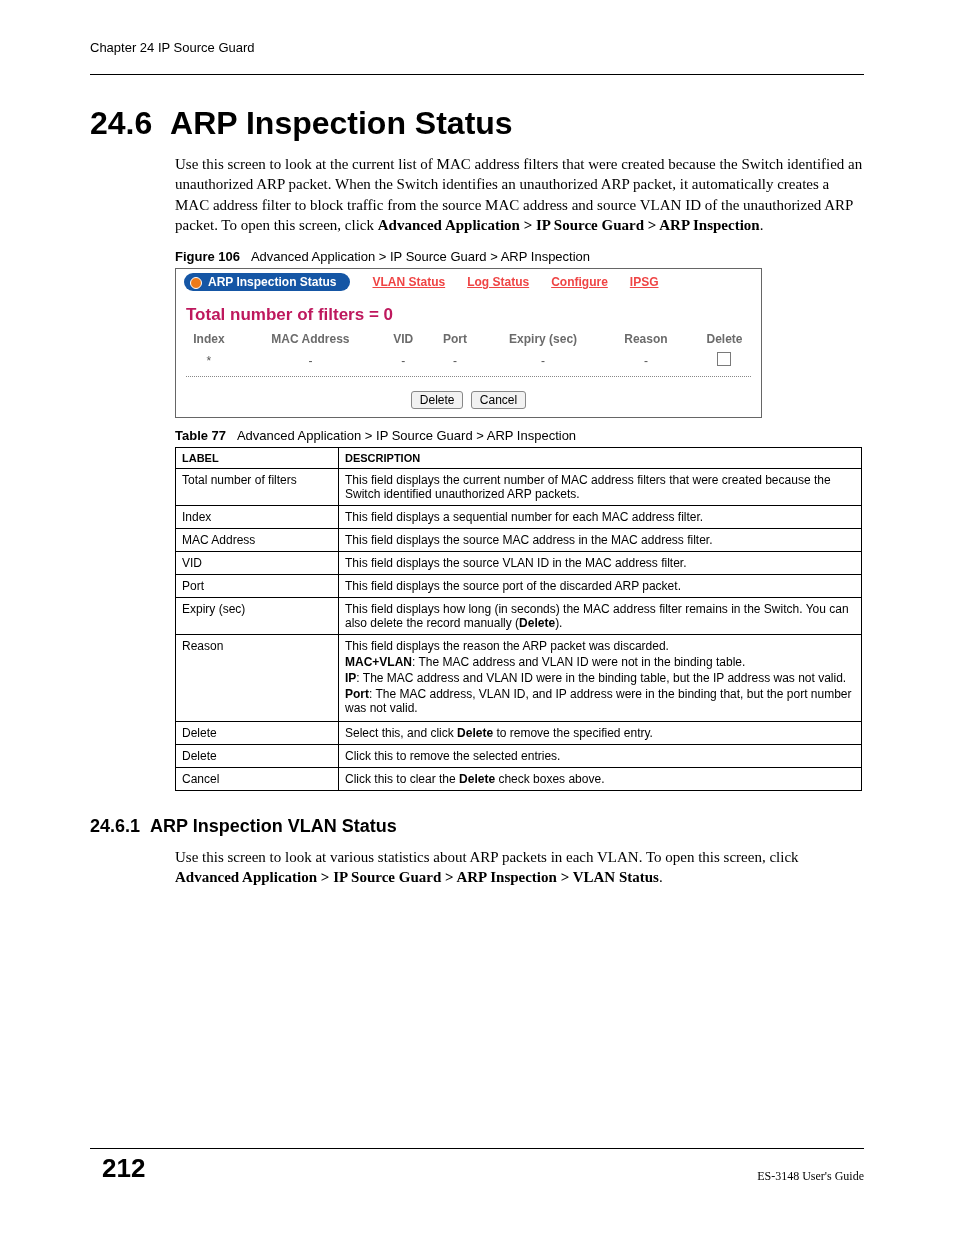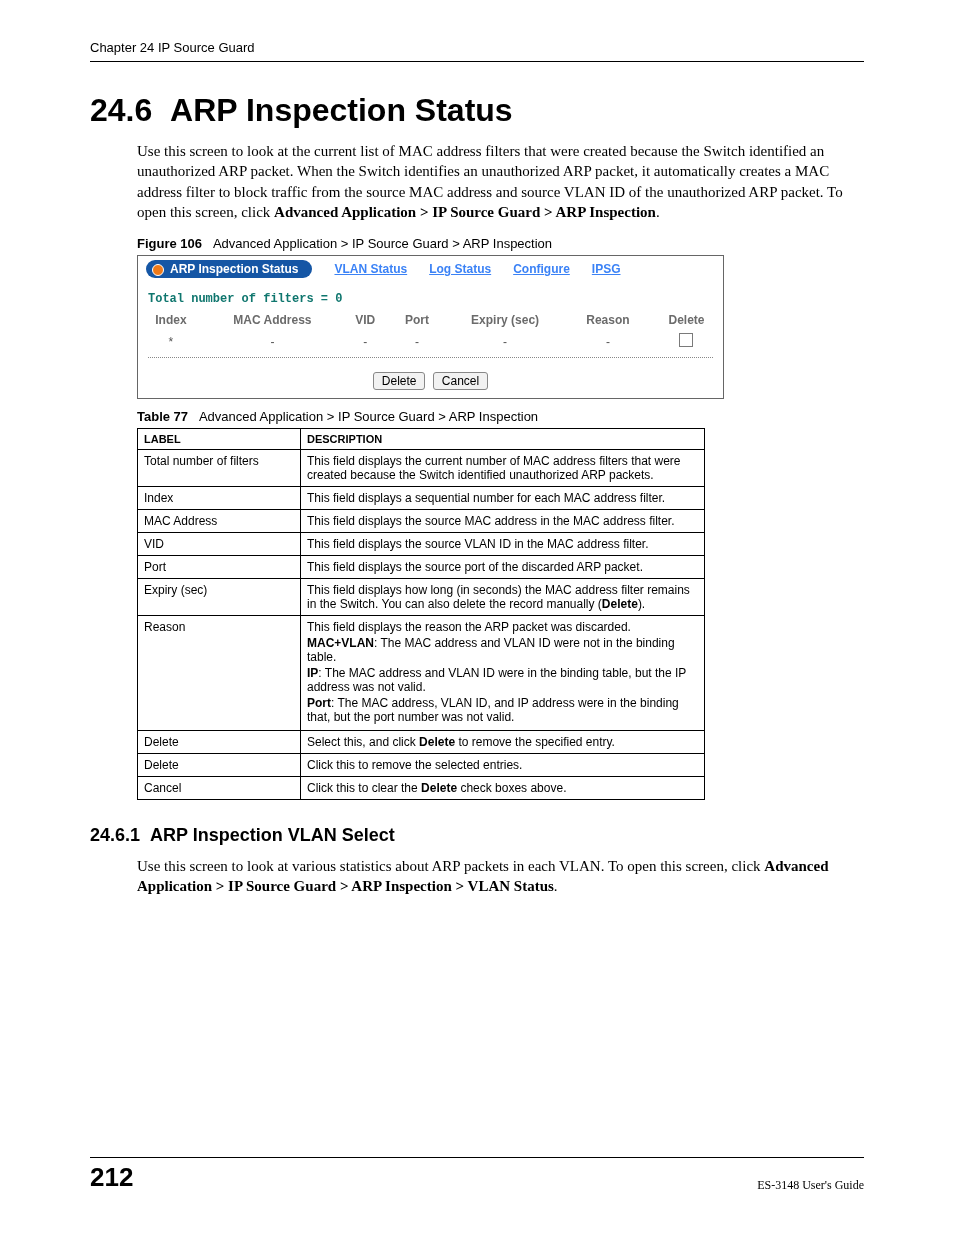--- a/index.html
+++ b/index.html
@@ -9,37 +9,37 @@
     margin: 0;
     padding: 40px 90px 40px 90px;
     width: 954px;
     box-sizing: border-box;
     background: #fff;
   }
   .chapter-header {
     font-family: Arial, Helvetica, sans-serif;
     font-size: 13px;
     border-bottom: 1px solid #000;
-    padding-bottom: 6px;
+    padding-bottom: 19px;
     margin-bottom: 30px;
   }
   h1.section {
     font-family: Arial, Helvetica, sans-serif;
     font-size: 32px;
     font-weight: bold;
     margin: 20px 0 12px 0;
   }
   h2.subsection {
     font-family: Arial, Helvetica, sans-serif;
     font-size: 18px;
     font-weight: bold;
     margin: 25px 0 10px 0;
   }
   .body-indent {
-    margin-left: 47px;
+    margin-left: 85px;
   }
   .body-indent p {
     margin: 6px 0 14px 0;
     line-height: 1.35;
   }
   .fig-caption, .tbl-caption {
     font-family: Arial, Helvetica, sans-serif;
     font-size: 13px;
     margin: 10px 0 4px 0;
   }
@@ -71,31 +71,30 @@
   .tab-active::before{
     content:"";
     position:absolute;
     left:6px; top:4px;
     width:10px; height:10px;
     border-radius:50%;
     background:#ee7a1a;
     border:1px solid #fff;
   }
   .tab-link {
-    color: #3b82f6;
+    color: #ef4444;
     text-decoration: underline;
     font-weight: bold;
     font-size: 12px;
   }
   .filters-line {
-    color: #0f766e;
-    font-weight: bold;
-    font-size: 12px;
+    color: #be185d;
+    font-weight: bold;
+    font-size: 17px;
     margin: 10px 0 4px 10px;
-    font-family: Liberation Mono, monospace;
   }
   .screenshot table.inner {
     width: 100%;
     border-collapse: collapse;
     font-family: Arial, sans-serif;
   }
   .screenshot table.inner th {
     color: #6b6b6b;
     font-weight: bold;
     font-size: 12px;
@@ -127,21 +126,21 @@
     border-radius: 3px;
   }
   .chk {
     width:12px; height:12px; display:inline-block;
     border:1px solid #7a7a7a; background:#fff;
   }
 
   
   table.desc {
     border-collapse: collapse;
-    width: 568px;
+    width: 687px;
     font-family: Arial, Helvetica, sans-serif;
     font-size: 12px;
   }
   table.desc th, table.desc td {
     border: 1px solid #000;
     padding: 4px 6px;
     vertical-align: top;
     text-align: left;
   }
   table.desc th {
@@ -158,20 +157,21 @@
     justify-content: space-between;
     align-items: flex-end;
     border-top: 1px solid #000;
     margin-top: 260px;
     padding-top: 4px;
   }
   .footer .pagenum {
     font-family: Arial, Helvetica, sans-serif;
     font-size: 26px;
     font-weight: bold;
+    margin-left: 12px;
   }
   .footer .guide {
     font-family: Liberation Serif, serif;
     font-size: 12px;
   }
 </style>
 </head>
 <body>
 
 <div class="chapter-header">Chapter 24 IP Source Guard</div>
@@ -287,21 +287,21 @@
       <td class="lbl">Cancel</td>
       <td>
         <span>Click this to clear the </span><b>Delete</b><span> check boxes above.</span>
       </td>
     </tr>
   </tbody>
     </table>
 </div>
 
 <h2 class="subsection">
-  <span>24.6.1</span>&nbsp;&nbsp;<span>ARP Inspection VLAN Select</span>
+  <span>24.6.1</span>&nbsp;&nbsp;<span>ARP Inspection VLAN Status</span>
 </h2>
 
 <div class="body-indent">
   <p>
     <span>Use this screen to look at various statistics about ARP packets in each VLAN. To open this screen, click </span><b>Advanced Application &gt; IP Source Guard &gt; ARP Inspection &gt; VLAN Status</b><span>.</span>
   </p>
 </div>
 
 <div class="footer">
   <div class="pagenum">212</div>

